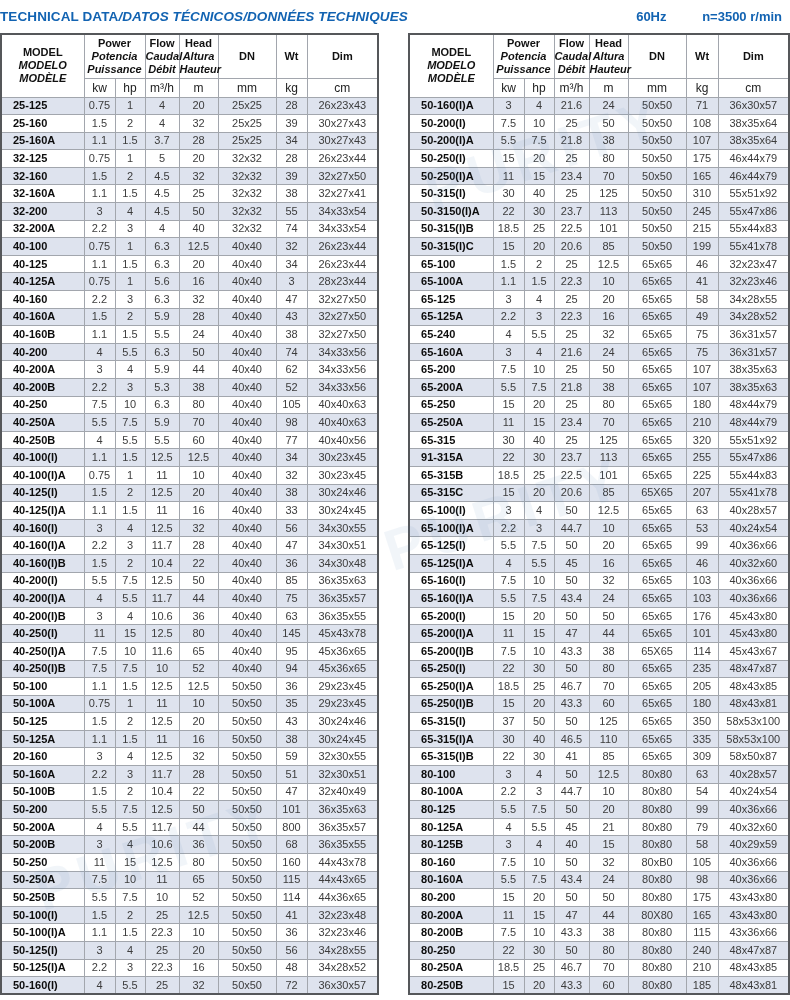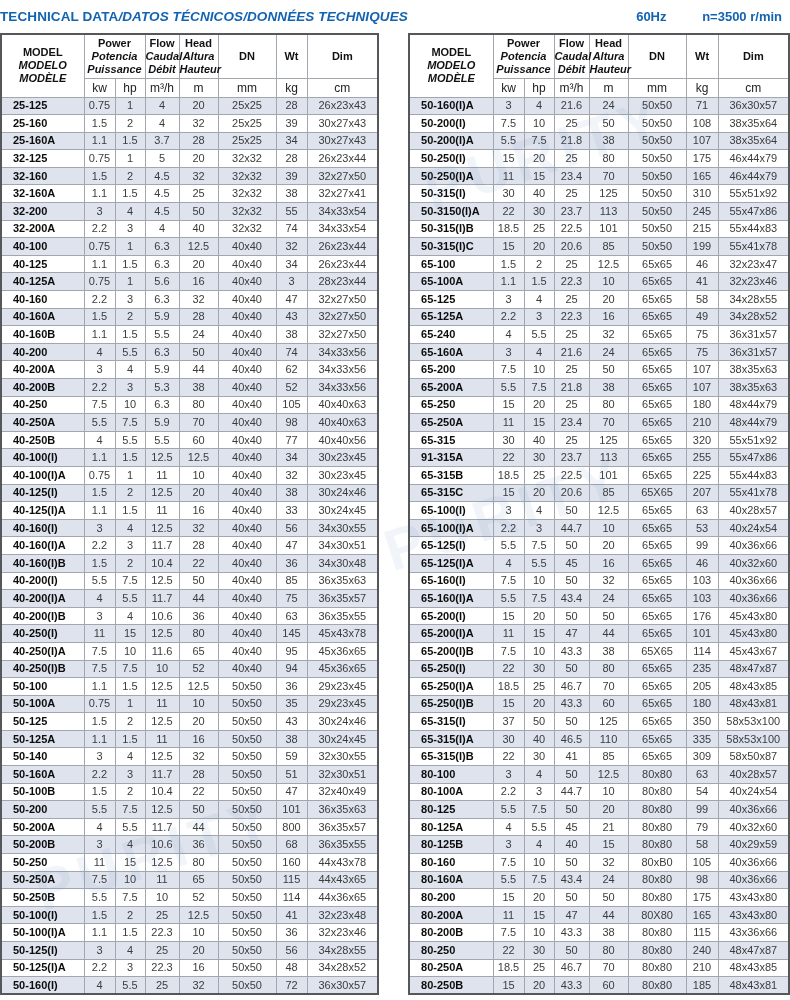--- a/index.html
+++ b/index.html
@@ -491,21 +491,21 @@
             <td class="model">50-125A</td>
             <td>1.1</td>
             <td>1.5</td>
             <td>11</td>
             <td>16</td>
             <td>50x50</td>
             <td>38</td>
             <td>30x24x45</td>
           </tr>
           <tr>
-            <td class="model">50-140</td>
+            <td class="model">20-160</td>
             <td>3</td>
             <td>4</td>
             <td>12.5</td>
             <td>32</td>
             <td>50x50</td>
             <td>59</td>
             <td>32x30x55</td>
           </tr>
           <tr>
             <td class="model">50-160A</td>

